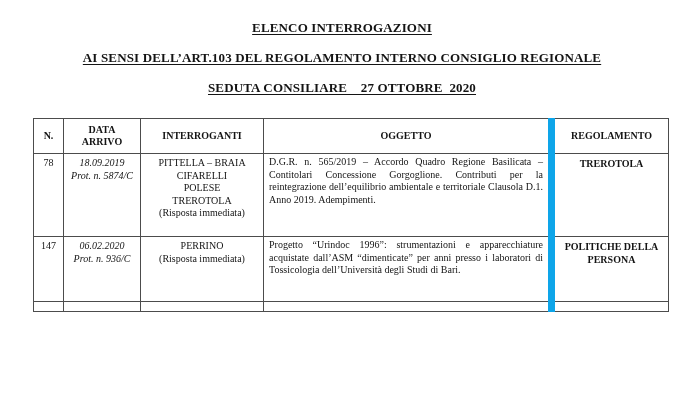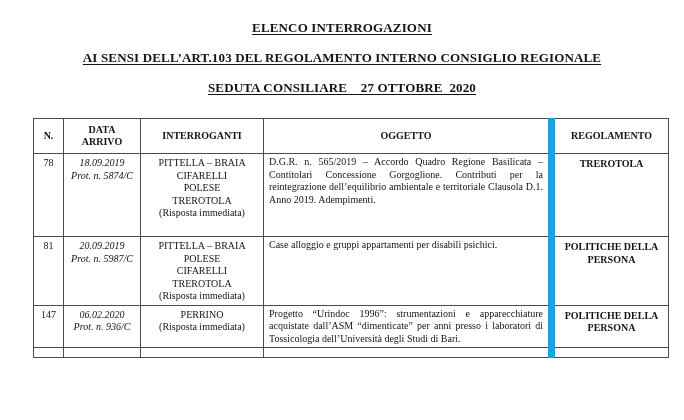--- a/index.html
+++ b/index.html
@@ -135,33 +135,20 @@
 Prot. n. 5874/C</td>
       <td class="col-interroganti">PITTELLA – BRAIA
 CIFARELLI
 POLESE
 TREROTOLA
 (Risposta immediata)</td>
       <td class="col-oggetto">D.G.R. n. 565/2019 – Accordo Quadro Regione Basilicata – Contitolari Concessione Gorgoglione. Contributi per la reintegrazione dell’equilibrio ambientale e territoriale Clausola D.1. Anno 2019. Adempimenti.</td>
       <td class="col-dipartimento">TREROTOLA</td>
     </tr>
         <tr>
-      <td class="col-n">81</td>
-      <td class="col-data">20.09.2019
-Prot. n. 5987/C</td>
-      <td class="col-interroganti">PITTELLA – BRAIA
-POLESE
-CIFARELLI
-TREROTOLA
-(Risposta immediata)</td>
-      <td class="col-oggetto">Case alloggio e gruppi appartamenti per disabili psichici.</td>
-      <td class="col-dipartimento">POLITICHE DELLA
-PERSONA</td>
-    </tr>
-        <tr>
       <td class="col-n">147</td>
       <td class="col-data">06.02.2020
 Prot. n. 936/C</td>
       <td class="col-interroganti">PERRINO
 (Risposta immediata)</td>
       <td class="col-oggetto">Progetto “Urindoc 1996”: strumentazioni e apparecchiature acquistate dall’ASM “dimenticate” per anni presso i laboratori di Tossicologia dell’Università degli Studi di Bari.</td>
       <td class="col-dipartimento">POLITICHE DELLA
 PERSONA</td>
     </tr>
       </tbody>

